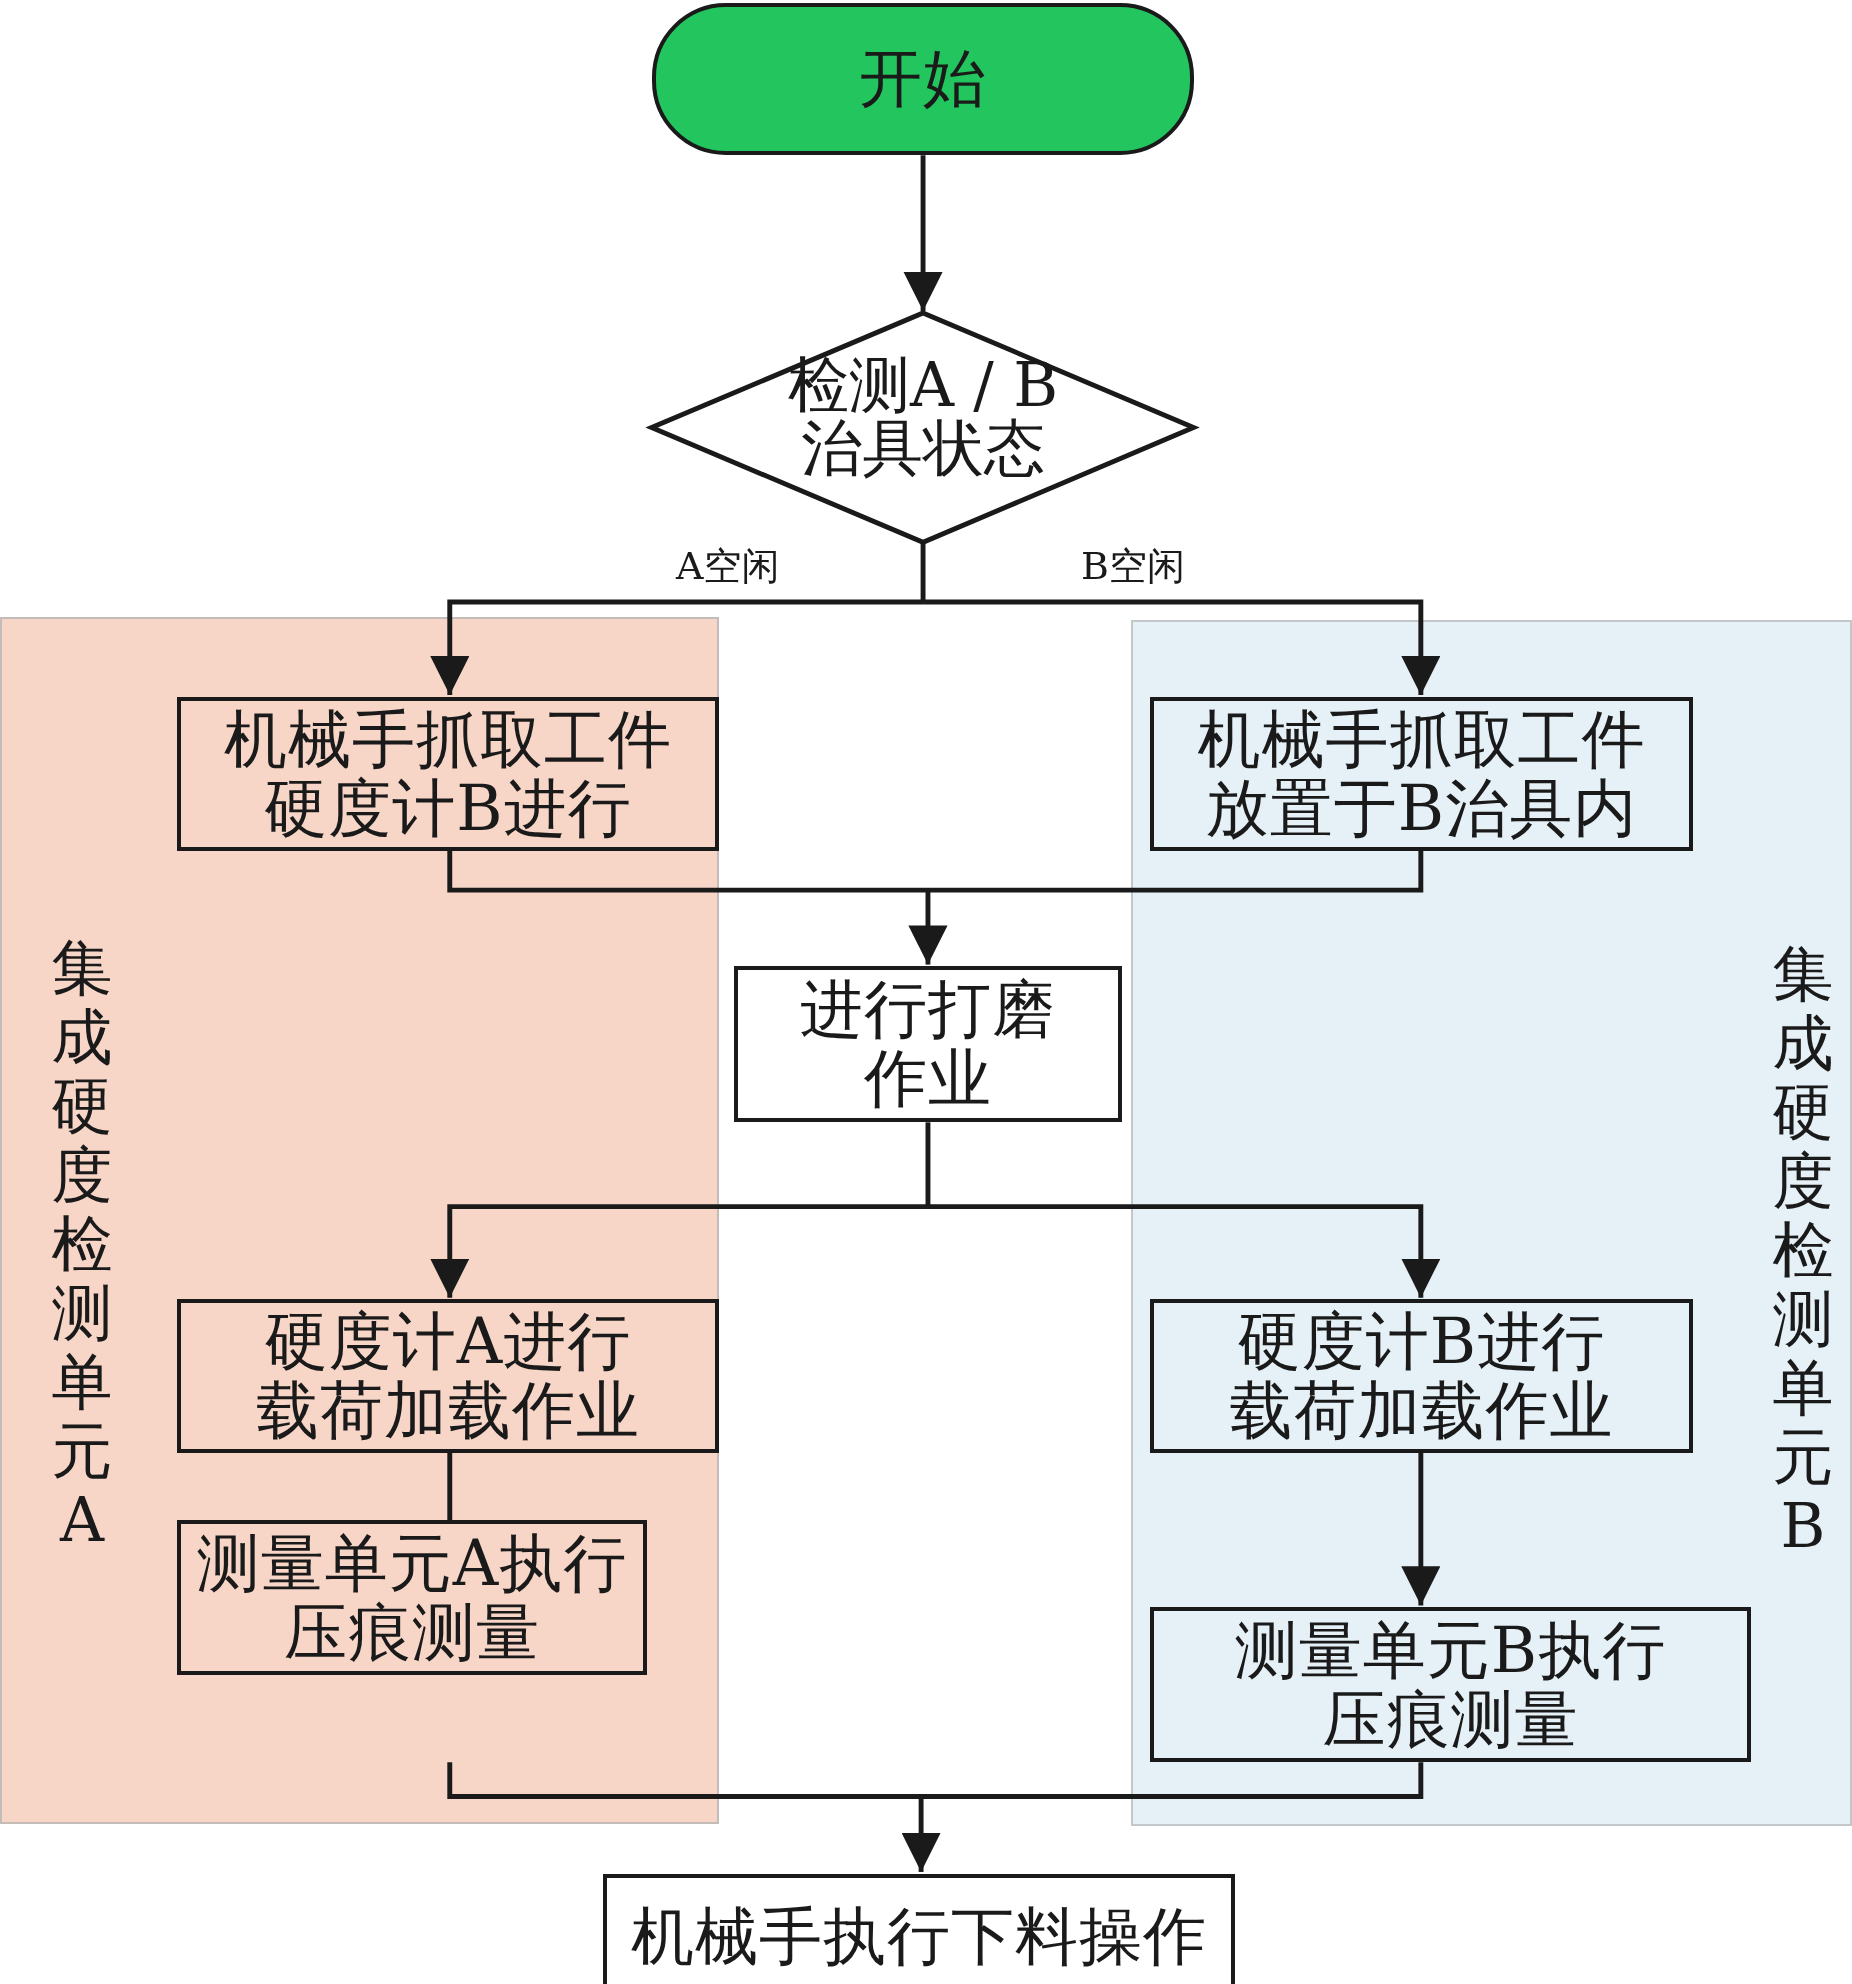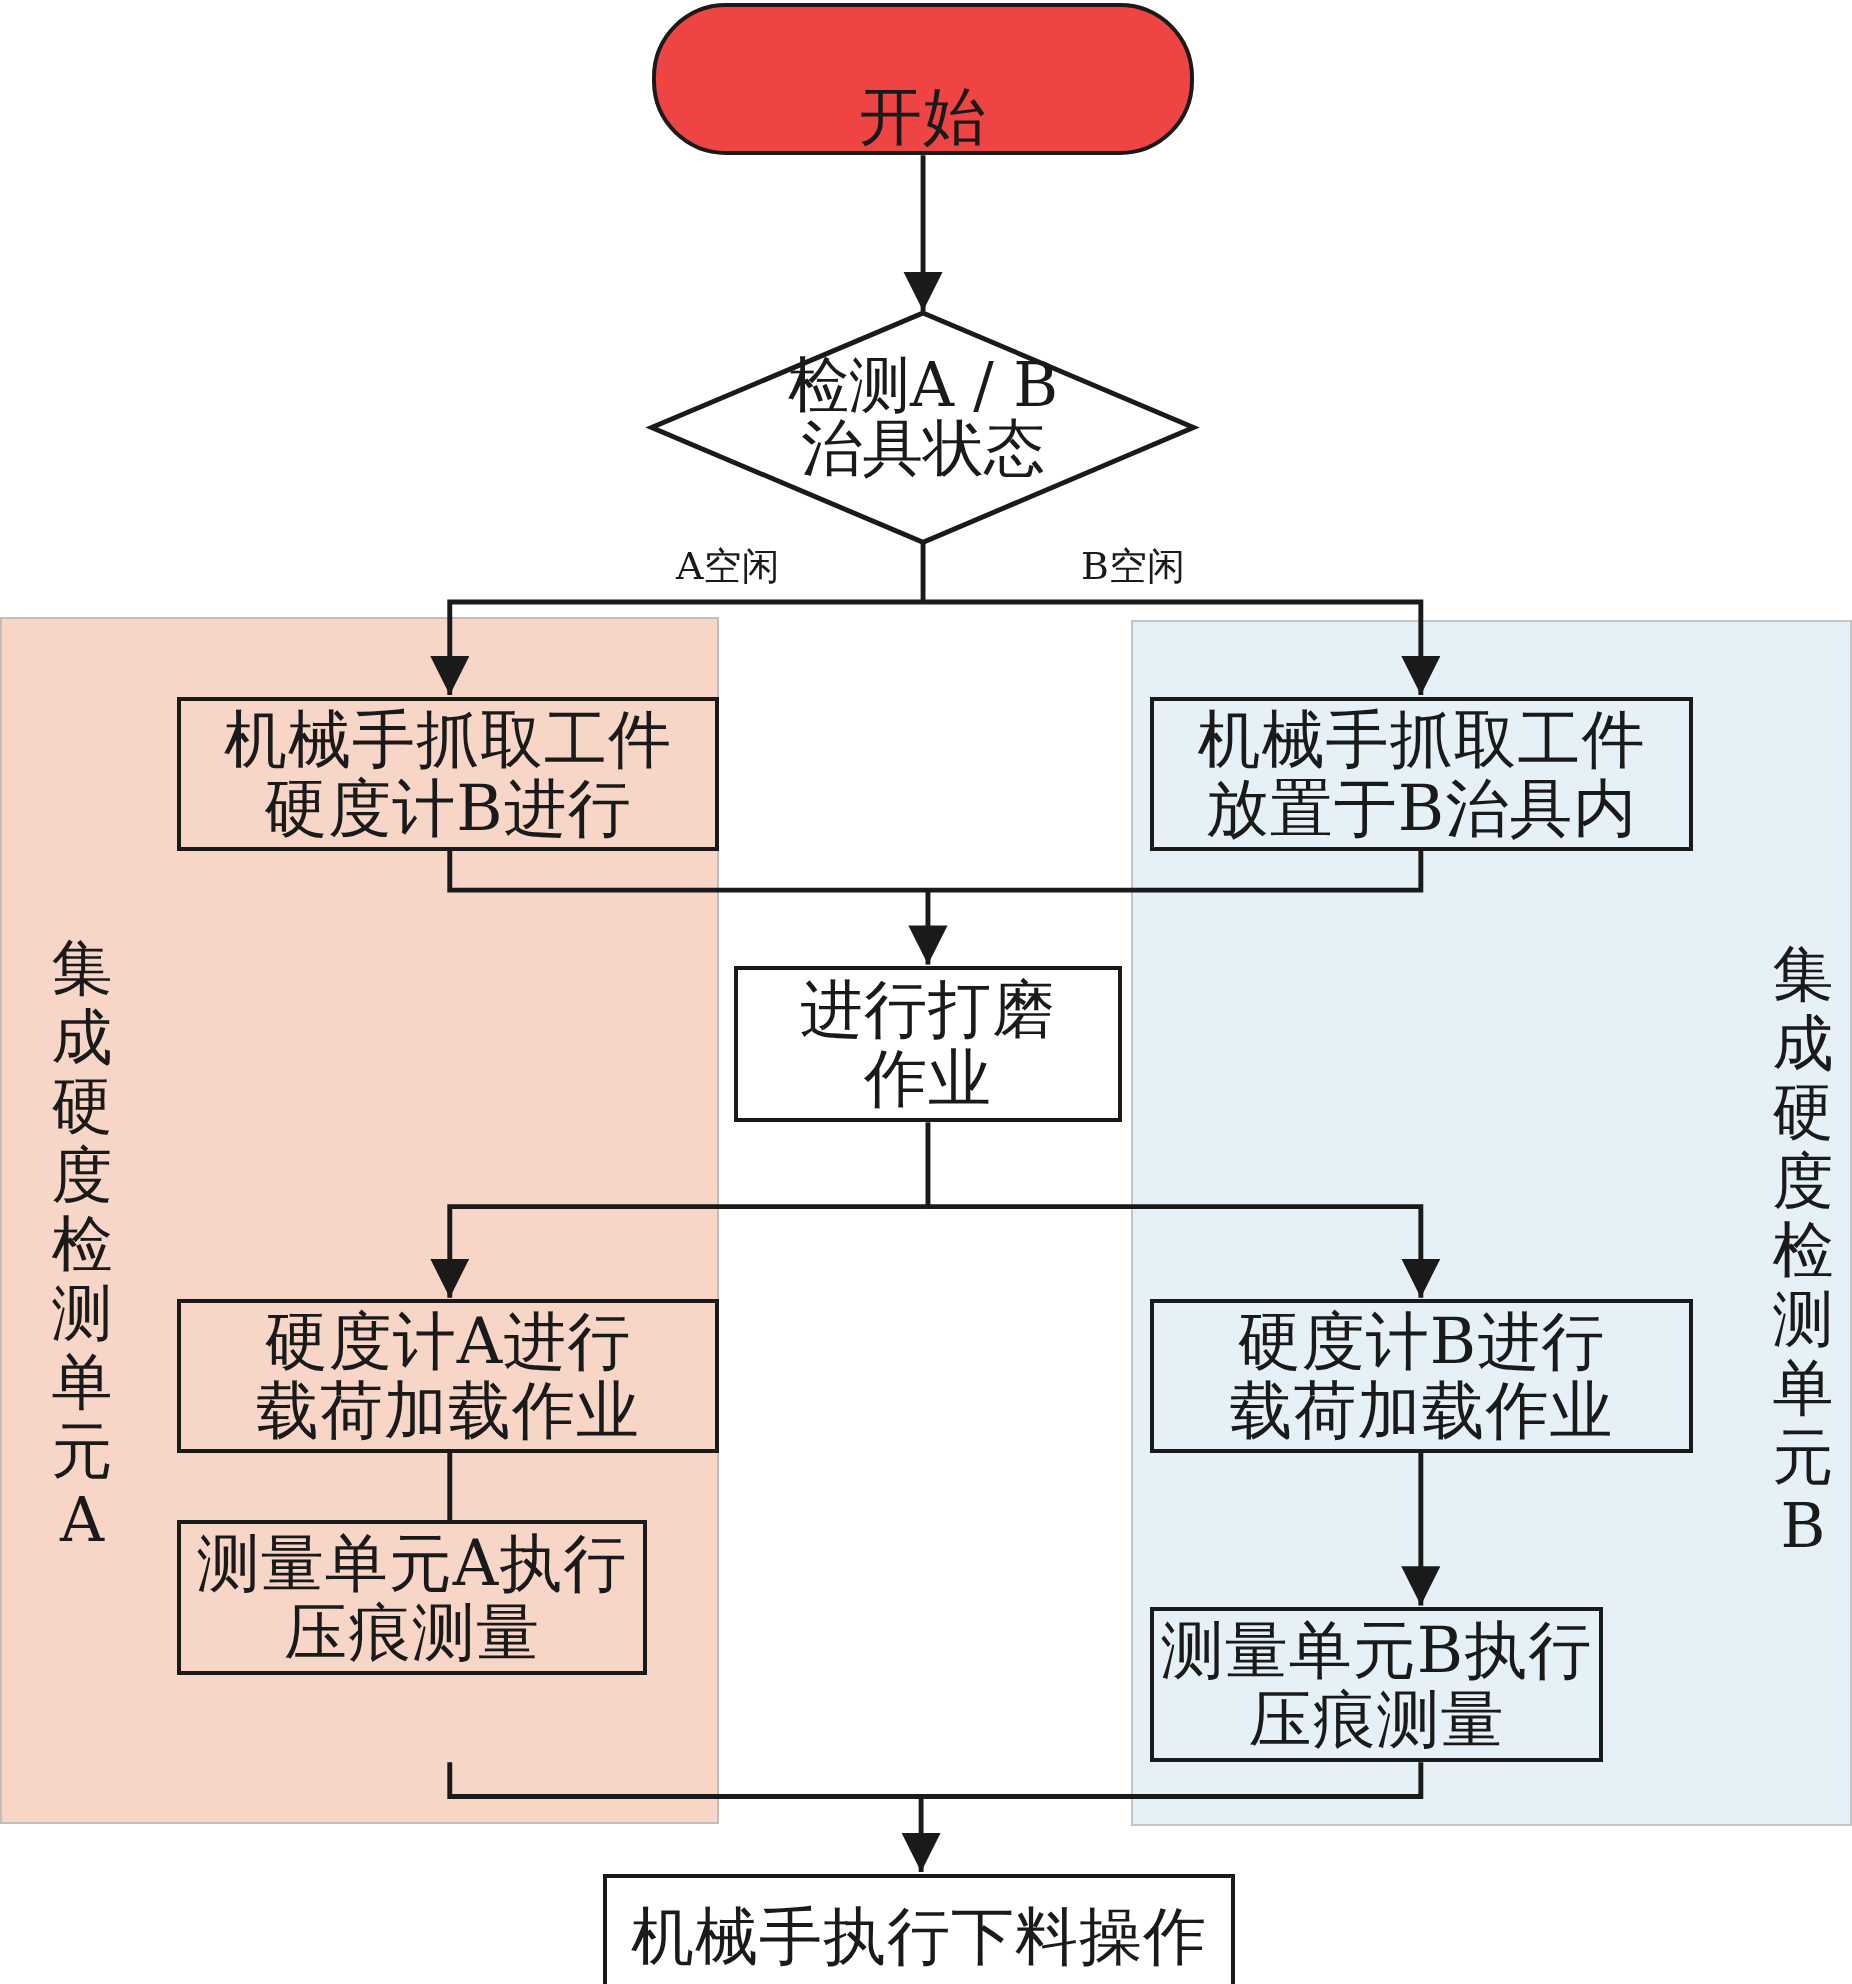--- a/index.html
+++ b/index.html
@@ -6,21 +6,21 @@
   body { width:1852px; height:1985px; position:relative; overflow:hidden;
          font-family:"DejaVu Serif","Liberation Serif",serif; color:#1a1a1a; }
   .panel { position:absolute; box-sizing:border-box; border:2.9px solid #c4bcb8; }
   .panel-a { left:0; top:617px; width:719px; height:1207px; background:#f7d6c8; }
   .panel-b { left:1131px; top:620px; width:721px; height:1206px; background:#e5f1f7; border-color:#c3c7c9; }
   svg.wires { position:absolute; left:0; top:0; width:1852px; height:1985px; }
   .node { position:absolute; box-sizing:border-box; border:4.9px solid #1a1a1a;
           display:flex; flex-direction:column; align-items:center; justify-content:center;
           font-size:63px; line-height:69px; text-align:center; letter-spacing:1px; }
   .node span { display:block; white-space:nowrap; }
-  .terminal { left:652px; top:2.9px; width:542px; height:152px; border-radius:74px; background:#ef4444;justify-content:flex-end; }
+  .terminal { left:652px; top:2.9px; width:542px; height:152px; border-radius:74px; background:#22c55e; }
   .box-a { background:#f7d6c8; }
   .box-b { background:#e5f1f7; }
   .box-w { background:#fff; }
   .decision-text { position:absolute; left:652px; top:353px; width:542px; text-align:center;
           font-size:61px; line-height:63px; }
   .decision-text span { display:block; }
   .edge-label { position:absolute; font-size:38px; line-height:59px; white-space:nowrap; }
   .vlabel { position:absolute; width:78px; font-size:61px; line-height:69px; text-align:center; }
   .vlabel span { display:block; }
 </style>
@@ -87,21 +87,21 @@
 </div>
 
 <div class="node box-b" style="left:1150px; top:697px; width:543px; height:154px;">
   <span>机械手抓取工件</span>
   <span>放置于B治具内</span>
 </div>
 <div class="node box-b" style="left:1150px; top:1299px; width:543px; height:154px;">
   <span>硬度计B进行</span>
   <span>载荷加载作业</span>
 </div>
-<div class="node box-b" style="left:1150px; top:1607px; width:453px; height:155px;">
+<div class="node box-b" style="left:1150px; top:1607px; width:601px; height:155px;">
   <span>测量单元B执行</span>
   <span>压痕测量</span>
 </div>
 
 <div class="node box-w" style="left:734px; top:966px; width:388px; height:156px;justify-content:center;">
   <span>进行打磨</span>
   <span>作业</span>
 </div>
 
 <div class="node box-w" style="left:603px; top:1874px; width:632px; height:124px;">

